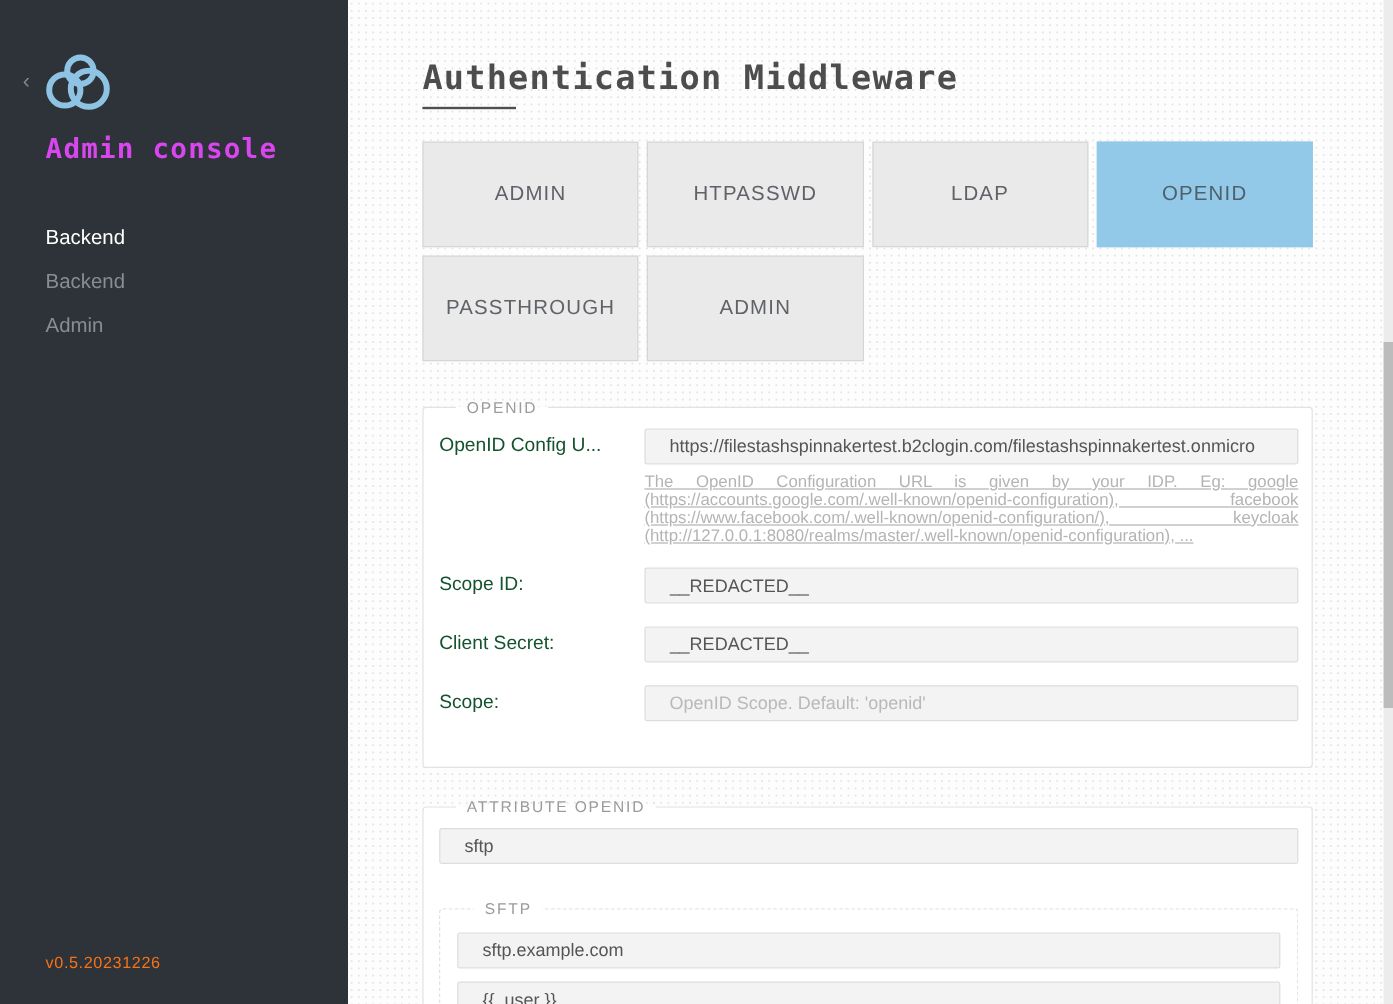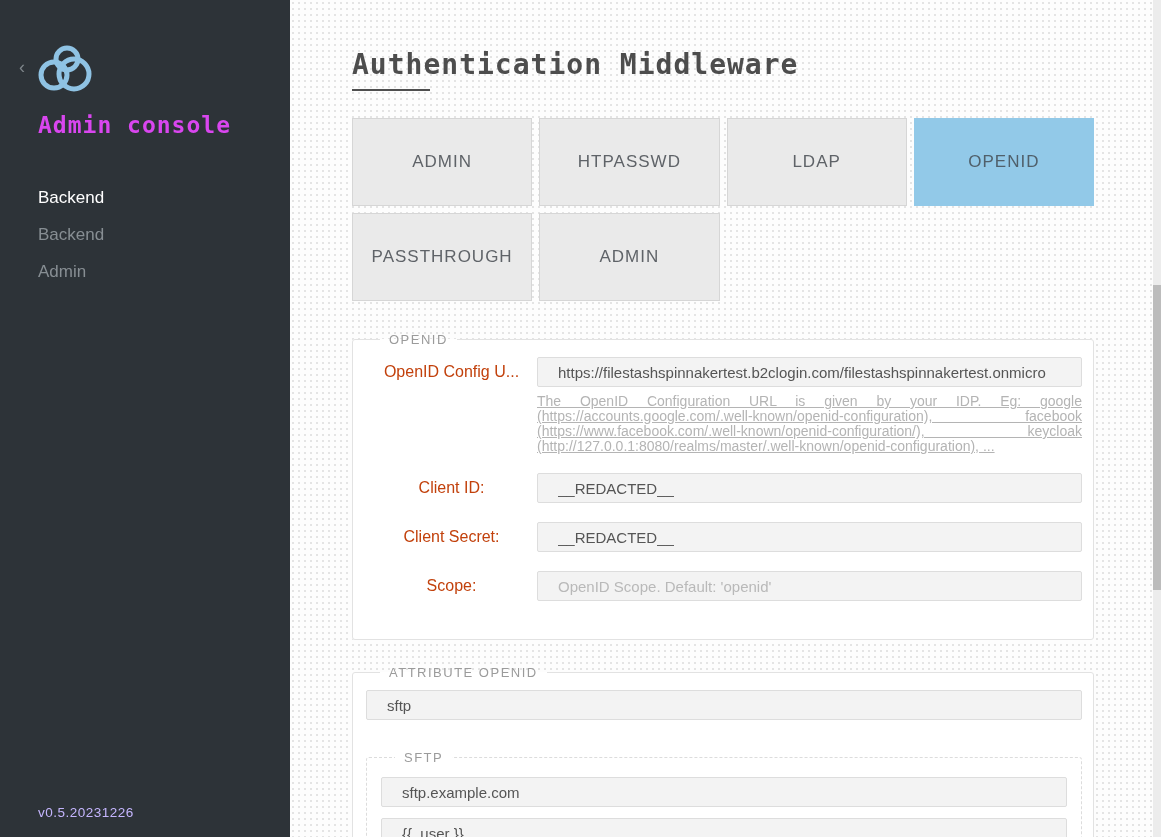--- a/index.html
+++ b/index.html
@@ -30,22 +30,22 @@
     font-size:23px; font-weight:bold; letter-spacing:1px;
     color:#d946ef;
   }
   .nav { position:absolute; left:38px; top:188px; }
   .nav-item {
     font-size:17px; color:#878e93; margin-bottom:18px;
     cursor:pointer; line-height:19px;
   }
   .nav-item.active { color:#ffffff; }
   .version {
-    position:absolute; left:38px; bottom:17px;
-    font-size:13.5px; color:#c4b5fd; letter-spacing:0.5px;
+    position:absolute; left:38px; bottom:27px;
+    font-size:13.5px; color:#f97316; letter-spacing:0.5px;
   }
 
   
   .main {
     flex:1; height:837px; overflow:hidden; position:relative;
     background-color:#fdfdfd;
     background-image:radial-gradient(circle, #e4e4e4 1px, transparent 1px);
     background-size:6px 6px;
     padding:48px 0 0 62px;
   }
@@ -92,22 +92,22 @@
   }
   fieldset.fs-sftp {
     border:1px dashed #dcdcdc; margin-top:30px; padding:12px 14px 0 14px;
     background:#fff;
   }
 
   .form-row { display:flex; margin-bottom:19px; }
   .form-row:last-child { margin-bottom:24px; }
   .form-label {
     width:171px; flex-shrink:0; padding-top:6px;
-    font-size:16px; color:#c2410c;
-    white-space:nowrap; overflow:hidden;text-align:center;
+    font-size:16px; color:#14532d;
+    white-space:nowrap; overflow:hidden;
   }
   .form-ctl { flex:1; min-width:0; }
 
   input.txt {
     width:100%; height:30px;
     background:#f3f3f3; border:1px solid #dddddd; border-radius:2px;
     padding:0 20px;
     font-family:Liberation Sans, sans-serif;
     font-size:15px; color:#555;
     outline:none;
@@ -179,21 +179,21 @@
 
       <div class="form-row">
         <div class="form-label">OpenID Config U...</div>
         <div class="form-ctl">
           <input class="txt" type="text" value="https://filestashspinnakertest.b2clogin.com/filestashspinnakertest.onmicro" style="">
           <div class="help">The OpenID Configuration URL is given by your IDP. Eg: google (https://accounts.google.com/.well-known/openid-configuration), facebook (https://www.facebook.com/.well-known/openid-configuration/), keycloak (http://127.0.0.1:8080/realms/master/.well-known/openid-configuration), ...</div>
         </div>
       </div>
 
       <div class="form-row">
-        <div class="form-label">Client ID:</div>
+        <div class="form-label">Scope ID:</div>
         <div class="form-ctl">
           <input class="txt" type="text" value="__REDACTED__" style="">
         </div>
       </div>
 
       <div class="form-row">
         <div class="form-label">Client Secret:</div>
         <div class="form-ctl">
           <input class="txt" type="text" value="__REDACTED__" style="">
         </div>

